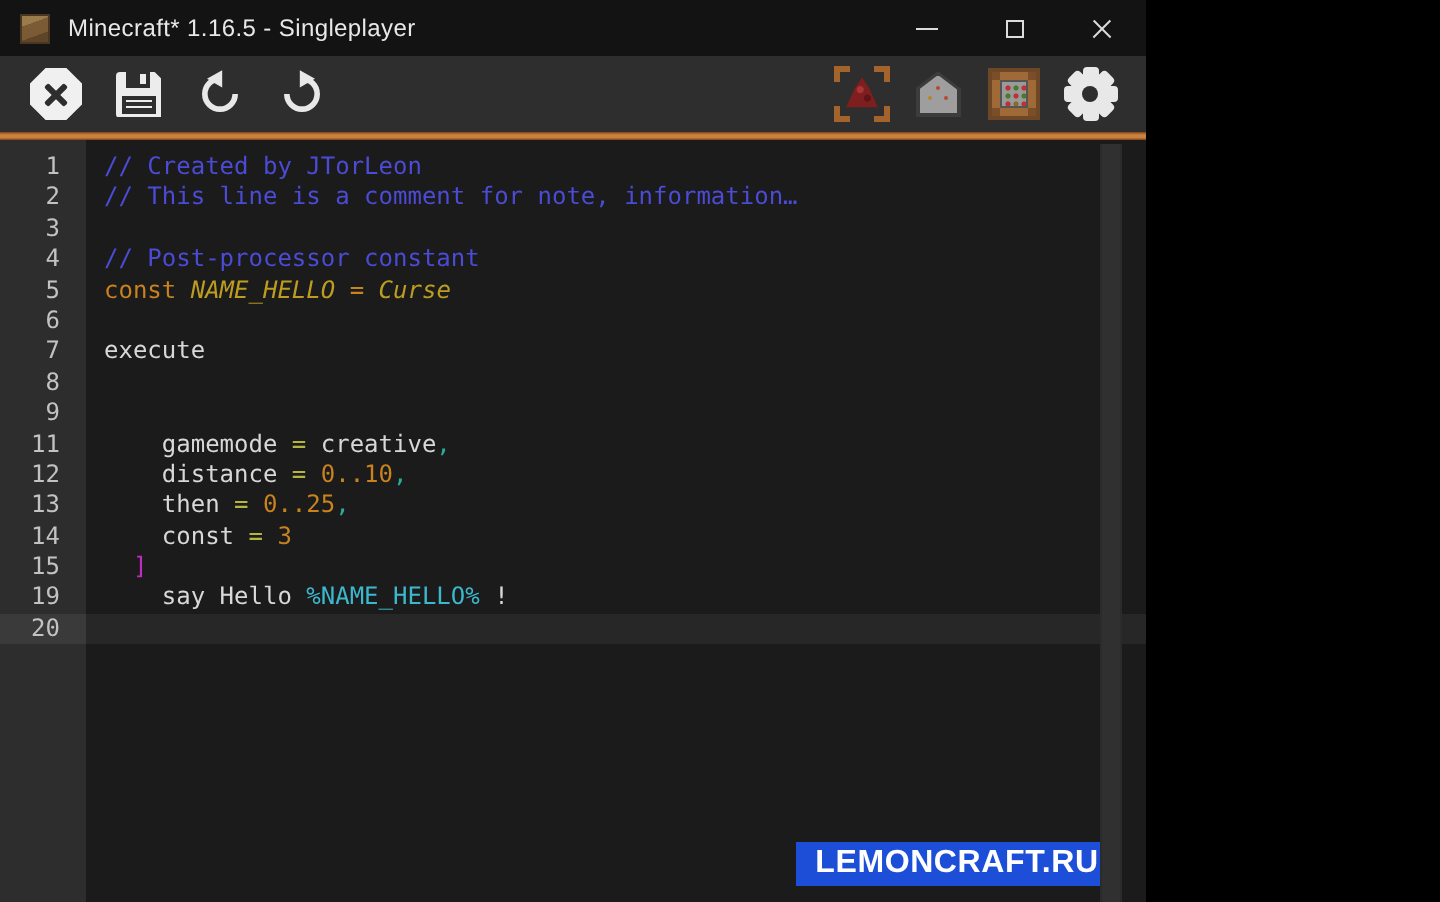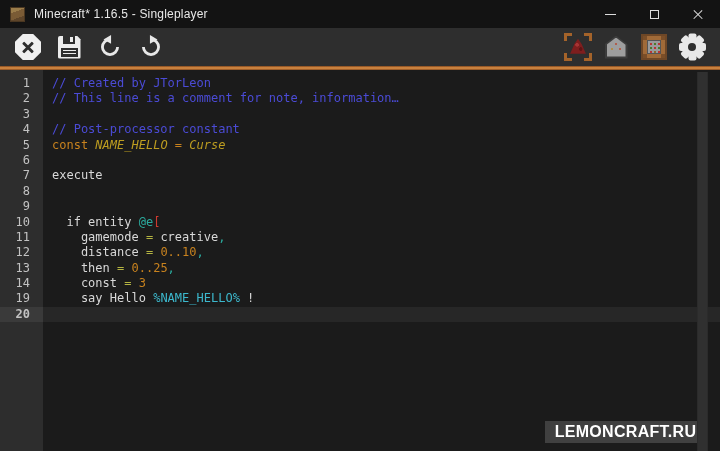--- a/index.html
+++ b/index.html
@@ -1,16 +1,16 @@
 <!DOCTYPE html>
 <html style="--tok-comment: #4b4bd6; --tok-plain: #d8d8d8; --tok-orange: #c8821e; --tok-gold: #bd9d20; --tok-eq: #b5b542; --tok-teal: #2bab9e; --tok-red: #cf3a30; --tok-magenta: #bf2cbf; --tok-cyan: #3cb8cd;"><head>
 <meta charset="utf-8">
 <style>
   html,body{margin:0;padding:0;background:#000;}
-  .window{position:relative;width:720px;height:451px;background:#1b1b1b;overflow:hidden;
+  .window{position:relative;width:573px;height:451px;background:#1b1b1b;overflow:hidden;
           font-family:"Liberation Sans",sans-serif;}
 
   
   .titlebar{position:absolute;top:0;left:0;right:0;height:28px;background:#131313;
             display:flex;align-items:center;}
   .mc-icon{width:15px;height:15px;margin:0 9px 0 10px;
            background:linear-gradient(160deg,#9a7c4a 0 30%,#7a5b35 30% 70%,#5e452a 70%);
            border:1px solid #4a3721;box-sizing:border-box;}
   .title-text{color:#e8e8e8;font-size:12px;letter-spacing:0.2px;}
   .win-controls{margin-left:auto;display:flex;height:28px;}
@@ -100,37 +100,37 @@
 
   
   .editor{position:absolute;top:70px;left:0;right:0;bottom:0;display:flex;flex-direction:column;
           font-family:"DejaVu Sans Mono","Liberation Mono",monospace;font-size:12px;}
   .row{display:flex;height:15.4px;line-height:15.4px;flex:0 0 auto;}
   .row.spacer{height:6px;}
   .row.filler{flex:1 1 auto;height:auto;}
   .num{width:43px;flex:0 0 43px;background:#2d2d2d;color:#c2c2c2;text-align:right;
        padding-right:13px;box-sizing:border-box;}
   .codecell{flex:1;padding-left:9px;white-space:pre;color:#d8d8d8;}
-  .row.active .num{background:#3a3a3a;font-weight:bold;}
+  .row.active .num{background:#3a3a3a;}
   .row.active .codecell{background:#272727;}
 
   .tok-comment{color:var(--tok-comment);}
   .tok-plain{color:var(--tok-plain);}
   .tok-orange{color:var(--tok-orange);}
   .tok-gold{color:var(--tok-gold);font-style:italic;}
   .tok-eq{color:var(--tok-eq);}
   .tok-teal{color:var(--tok-teal);}
   .tok-red{color:var(--tok-red);}
   .tok-magenta{color:var(--tok-magenta);}
   .tok-cyan{color:var(--tok-cyan);}
 
   
   .scrollbar{position:absolute;top:72px;right:12px;width:11px;bottom:0;background:#2b2b2b;z-index:6;}
   .scroll-thumb{position:absolute;left:1px;right:1px;top:0;height:100%;background:#303030;}
-  .watermark{position:absolute;right:14px;bottom:8px;width:161px;height:22px;background:#404040;
+  .watermark{position:absolute;right:14px;bottom:8px;width:161px;height:22px;background:#1d4ed8;
              color:#fff;display:flex;align-items:center;justify-content:center;
              font-weight:bold;font-size:16px;letter-spacing:0.3px;z-index:5;
              font-family:"Liberation Sans",sans-serif;}
 </style>
 </head>
 <body>
 
 <div class="window">
 
   <div class="titlebar">
@@ -258,38 +258,38 @@
       </div>
       <div class="row">
         <div class="num">8</div>
         <div class="codecell"></div>
       </div>
       <div class="row">
         <div class="num">9</div>
         <div class="codecell"><span class="tok-plain">  </span></div>
       </div>
       <div class="row">
-        <div class="num">10</div>
-        <div class="codecell"><span class="tok-plain">  if entity </span><span class="tok-teal">@e</span><span class="tok-red">[</span></div>
-      </div>
-      <div class="row">
         <div class="num">11</div>
         <div class="codecell"><span class="tok-plain">    gamemode </span><span class="tok-eq">= </span><span class="tok-plain">creative</span><span class="tok-teal">,</span></div>
       </div>
       <div class="row">
         <div class="num">12</div>
         <div class="codecell"><span class="tok-plain">    distance </span><span class="tok-eq">= </span><span class="tok-orange">0..10</span><span class="tok-teal">,</span></div>
       </div>
       <div class="row">
         <div class="num">13</div>
         <div class="codecell"><span class="tok-plain">    then </span><span class="tok-eq">= </span><span class="tok-orange">0..25</span><span class="tok-teal">,</span></div>
       </div>
       <div class="row">
         <div class="num">14</div>
         <div class="codecell"><span class="tok-plain">    const </span><span class="tok-eq">= </span><span class="tok-orange">3</span></div>
+      </div>
+      <div class="row">
+        <div class="num">15</div>
+        <div class="codecell"><span class="tok-plain">  </span><span class="tok-magenta">]</span></div>
       </div>
       <div class="row">
         <div class="num">19</div>
         <div class="codecell"><span class="tok-plain">    say Hello </span><span class="tok-cyan">%NAME_HELLO%</span><span class="tok-plain"> !</span></div>
       </div>
       <div class="row active">
         <div class="num">20</div>
         <div class="codecell"></div>
       </div>
       <div class="row filler">

